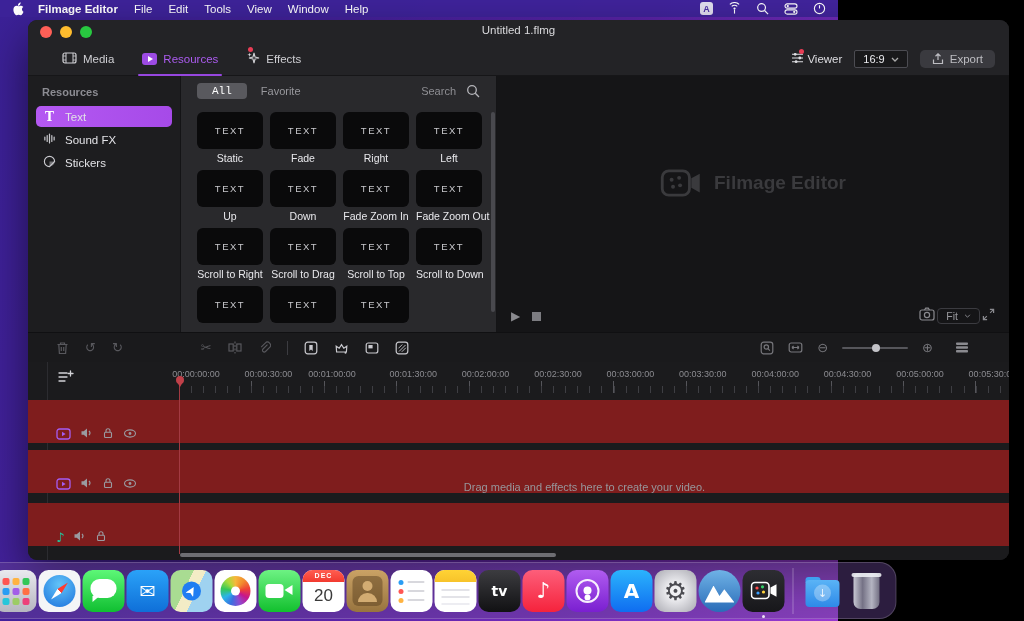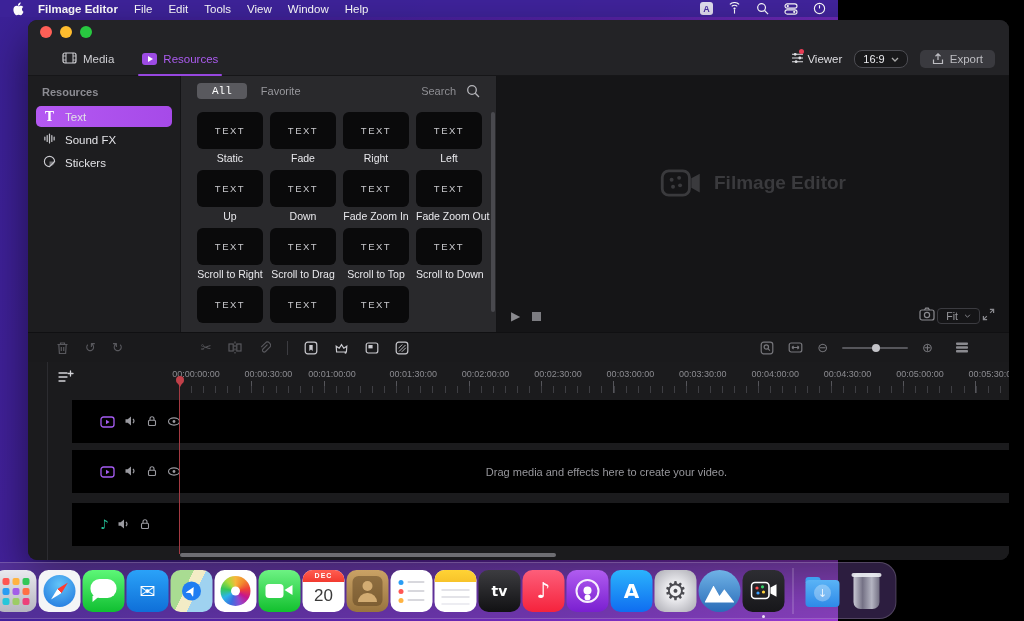--- a/index.html
+++ b/index.html
@@ -35,21 +35,21 @@
   .tab { position:relative; display:flex; align-items:center; gap:6px; padding:0 14px; font-size:11.5px; color:#cfcfd3; cursor:default; }
   .tab.active { color:#ab5bef; }
   .tab.active::after { content:""; position:absolute; left:10px; right:10px; bottom:0; height:2px; background:#9747e0; border-radius:2px; }
   .res-ico { width:15px; height:12px; background:#9d4be4; border-radius:3px; display:flex; align-items:center; justify-content:center; }
   .res-ico::after { content:""; border-left:5px solid #fff; border-top:3px solid transparent; border-bottom:3px solid transparent; margin-left:1px; }
   .badge-dot { position:absolute; top:5px; left:16px; width:5px; height:5px; border-radius:50%; }
   .hdr-right { position:absolute; right:14px; top:0; height:34px; display:flex; align-items:center; gap:12px; }
   .viewer-toggle { position:relative; display:flex; align-items:center; gap:3px; color:#dedee2; font-size:11.5px; }
   .viewer-dot { position:absolute; top:-3px; left:8px; width:5px; height:5px; border-radius:50%; }
   .aspect-select { display:flex; align-items:center; gap:6px; background:#19191b; border:1px solid #4c4c52;
-    border-radius:8px; padding:2px 8px; color:#ececf0; font-size:11px; }
+    border-radius:2px; padding:2px 8px; color:#ececf0; font-size:11px; }
   .export-btn { display:flex; align-items:flex-end; gap:6px; background:#3a3a3f; color:#bdbdc2;
     border-radius:5px; padding:3px 12px; font-size:11.5px; }
 
   
   .content { position:absolute; top:56px; left:0; right:0; height:256px; display:flex; }
   .sidebar { width:152px; background:#1d1d1f; padding-top:6px; }
   .sb-header { color:#8c8c92; font-size:11px; font-weight:bold; padding:4px 0 6px 14px; }
   .sb-item { display:flex; align-items:center; gap:9px; height:21px; margin:2px 8px; padding-left:7px;
     border-radius:5px; color:#e2e2e6; font-size:11.5px; }
   .sb-item.active { background:linear-gradient(90deg,#b459f2,#a64ae8); }
@@ -95,21 +95,21 @@
   
   .timeline { position:absolute; top:342px; left:0; right:0; bottom:0; background:#1b1b1d; }
   .timeline::before { content:""; position:absolute; left:19px; top:0; bottom:0; width:1px; background:#2c2c30; }
   .addtrack { position:absolute; left:30px; top:8px; }
   .ruler-labels { position:absolute; left:0; top:7px; height:12px; right:0; overflow:hidden; }
   .ts { position:absolute; transform:translateX(-50%); color:#8b8b90; font-size:9px; white-space:nowrap; }
   .ticks-minor { position:absolute; left:151px; right:3px; top:24px; height:7px;
     background:repeating-linear-gradient(to right,#3e3e43 0 1px,transparent 1px 12.07px); }
   .ticks-major { position:absolute; left:151px; right:3px; top:19px; height:12px;
     background:repeating-linear-gradient(to right,#55555a 0 1px,transparent 1px 72.4px); }
-  .track { position:absolute; left:0; right:0; background:#000000; display:flex; align-items:center;margin-left:44px; }
+  .track { position:absolute; left:0; right:0; background:#7f1d1d; display:flex; align-items:flex-end; }
   .track-head { display:flex; align-items:center; gap:9px; padding-left:28px; width:132px; }
   .drag-hint { position:absolute; left:132px; right:0; text-align:center; color:#97979c; font-size:11px; }
   .vbadge { display:flex; }
   .hscroll { position:absolute; left:152px; top:191px; width:376px; height:4px; background:#6e6e73; border-radius:2px; }
   .playhead { position:absolute; left:151px; top:14px; bottom:6px; width:1px; background:#a33a42; }
   .playhead::before { content:""; position:absolute; left:-3.5px; top:0; width:8px; height:8px; border-radius:50%; background:#c04049; }
   .playhead::after { content:""; position:absolute; left:-2.5px; top:6px; border-left:3px solid transparent; border-right:3px solid transparent; border-top:5px solid #c04049; }
 
   
   .dock { position:absolute; left:50%; transform:translateX(-50%); bottom:2px; height:57px;
@@ -231,37 +231,48 @@
     </span>
   </div>
 
   <div class="window">
     <div class="titlebar">
       <span class="lights">
         <span class="light red"></span>
         <span class="light yellow"></span>
         <span class="light green"></span>
       </span>
+      <span class="win-title">Untitled 1.flmg</span>
     </div>
 
     <div class="header">
       <div class="tabs">
         <div class="tab">
           <span>
             <svg width="15" height="12" viewBox="0 0 15 12" fill="none" stroke="#cfcfd3" stroke-width="1.2">
                 <rect x="1" y="1" width="13" height="10" rx="2"></rect>
                 <path d="M4 1v10M11 1v10" stroke-width="1"></path>
                 <path d="M1 4h3M1 8h3M11 4h3M11 8h3" stroke-width=".8"></path>
               </svg>
           </span>
           <span>Media</span>
         </div>
         <div class="tab active">
           <span class="res-ico"></span>
           <span>Resources</span>
+        </div>
+        <div class="tab">
+          <span class="badge-dot" style="background: rgb(232, 61, 85);"></span>
+          <span>
+            <svg width="14" height="14" viewBox="0 0 14 14">
+                <path d="M8 2 L9 6 L13 7 L9 8 L8 12 L7 8 L3 7 L7 6 Z" fill="none" stroke="#cfcfd3" stroke-width="1.1"></path>
+                <path d="M3.5 1.5 L4 3.2 L5.7 3.7 L4 4.2 L3.5 6 L3 4.2 L1.3 3.7 L3 3.2 Z" fill="#cfcfd3"></path>
+              </svg>
+          </span>
+          <span>Effects</span>
         </div>
       </div>
       <div class="hdr-right">
         <span class="viewer-toggle">
           <span class="viewer-dot" style="background: rgb(232, 61, 85);"></span>
           <span>
             <svg width="13" height="12" viewBox="0 0 14 13" stroke="#dedee2" stroke-width="1.2" fill="#dedee2">
                 <path d="M1 2.5h12M1 6.5h12M1 10.5h12" fill="none"></path>
                 <circle cx="4.5" cy="2.5" r="1.5" stroke="none"></circle>
                 <circle cx="9.5" cy="6.5" r="1.5" stroke="none"></circle>

